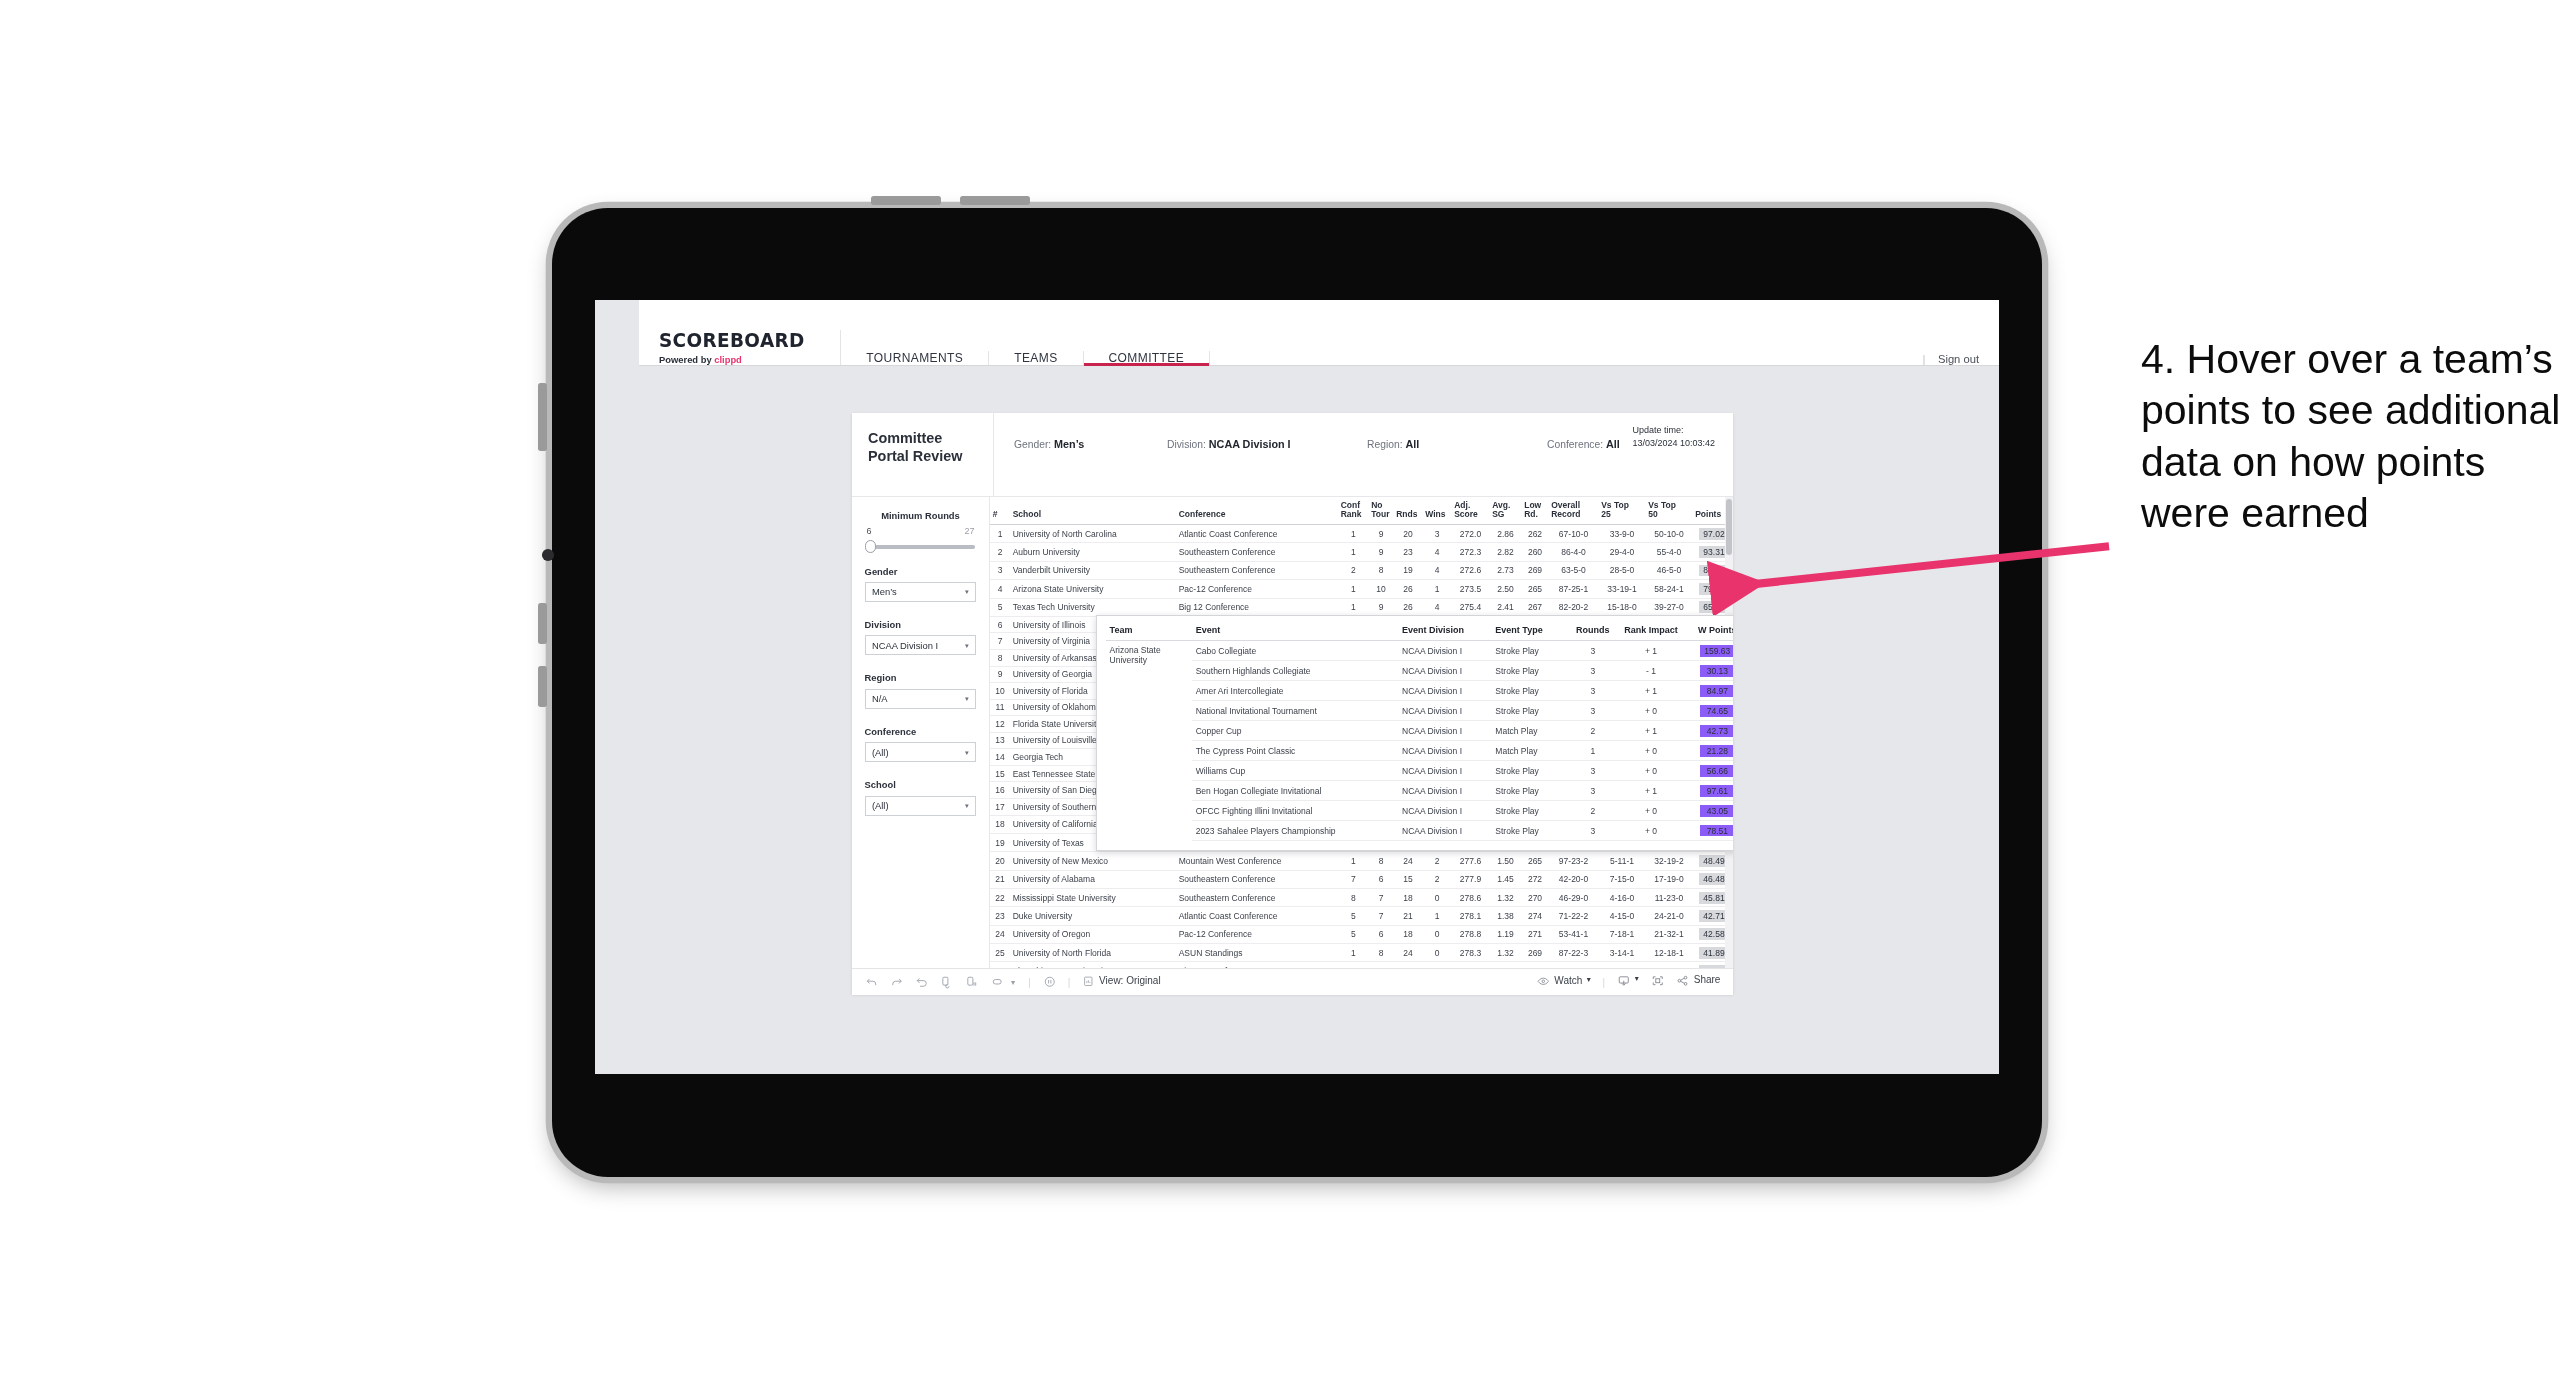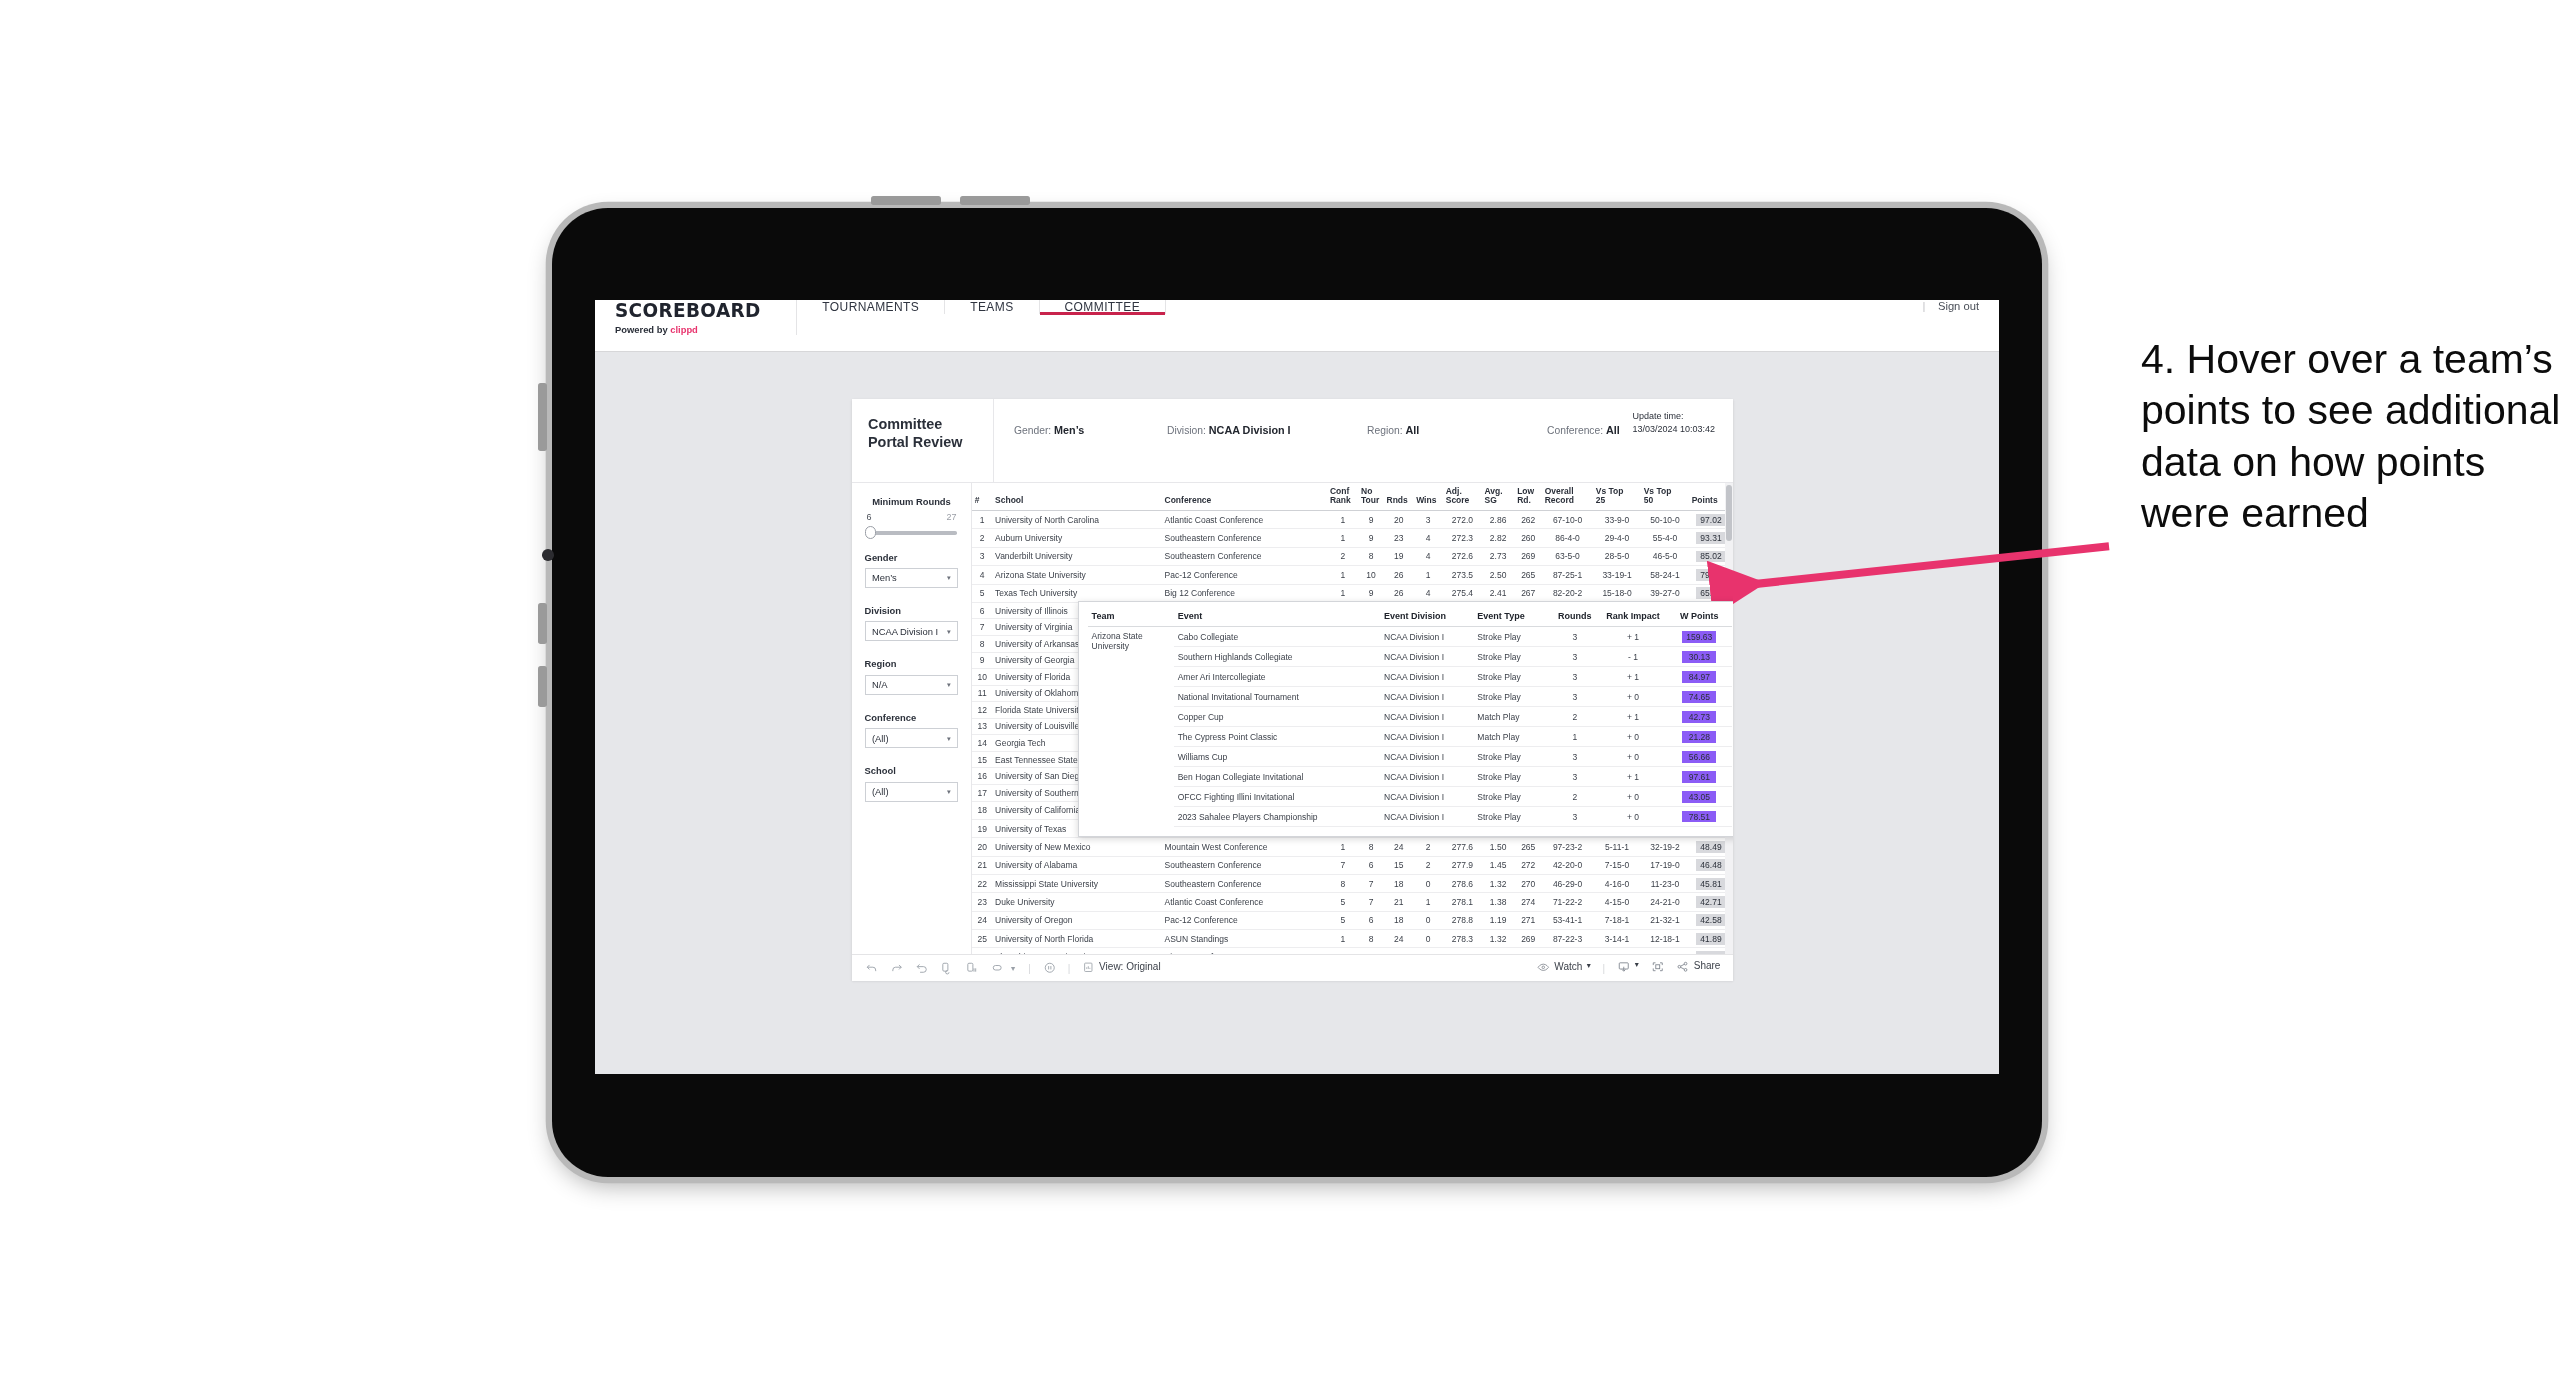--- a/index.html
+++ b/index.html
@@ -39,24 +39,25 @@
   #screen {
     position: absolute;
     left: 43px; top: 92px;
     width: 1404px; height: 774px;
     background: #e6e7ea;
     overflow: hidden;
   }
 
   
   #app-topbar {
-    height: 52px; background: #ffffff;
-    display: flex; align-items: flex-start;
+    height: 66px; background: #ffffff;
+    display: flex; align-items: flex-end;
     border-bottom: 0.9px solid #d7d7d9;
     position: relative;
+    margin-left: 44px;
   }
   #brand {
     display: flex; flex-direction: column; justify-content: center;
     padding: 0 23px 0 20px; min-width: 153px;
     border-right: 0.9px solid #e4e4e6;
   }
   #brand-name {
     font-family: "DejaVu Sans", sans-serif;
     font-weight: 700; font-size: 20px; letter-spacing: 0.4px;
     color: #20242e; line-height: 1; transform: scaleX(.92);
@@ -126,21 +127,21 @@
   #update-box {
     position: absolute; right: 18px; top: 10.8px;
     font-size: 9px; color: #2b303a; line-height: 1.45; text-align: left;
   }
 
   
   #viz-body { flex: 1; display: flex; min-height: 0; }
 
   
   #filters {
-    width: 120px; border-right: 0.9px solid #e7e7ea; border-top: 0.9px solid #e7e7ea;
+    width: 138px; border-right: 0.9px solid #e7e7ea; border-top: 0.9px solid #e7e7ea;
     padding: 12.6px 12.6px 0 12.6px;
   }
   .f-group { margin-bottom: 17px; }
   .f-label { font-size: 9.4px; font-weight: 700; color: #2b303a; margin-bottom: 5.4px; }
   .f-label.center { text-align: center; }
   .slider-nums {
     display: flex; justify-content: space-between;
     font-size: 9px; color: #4a4f58; padding: 0 1.8px 3.6px 1.8px;
   }
   .slider-nums .hi { color: #9a9ea6; }

